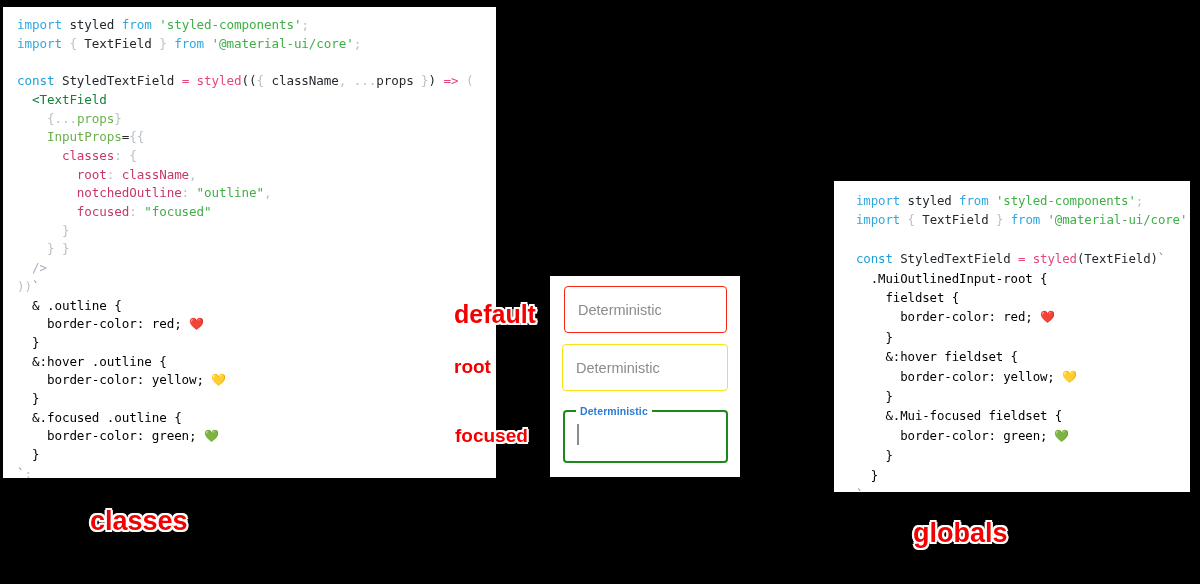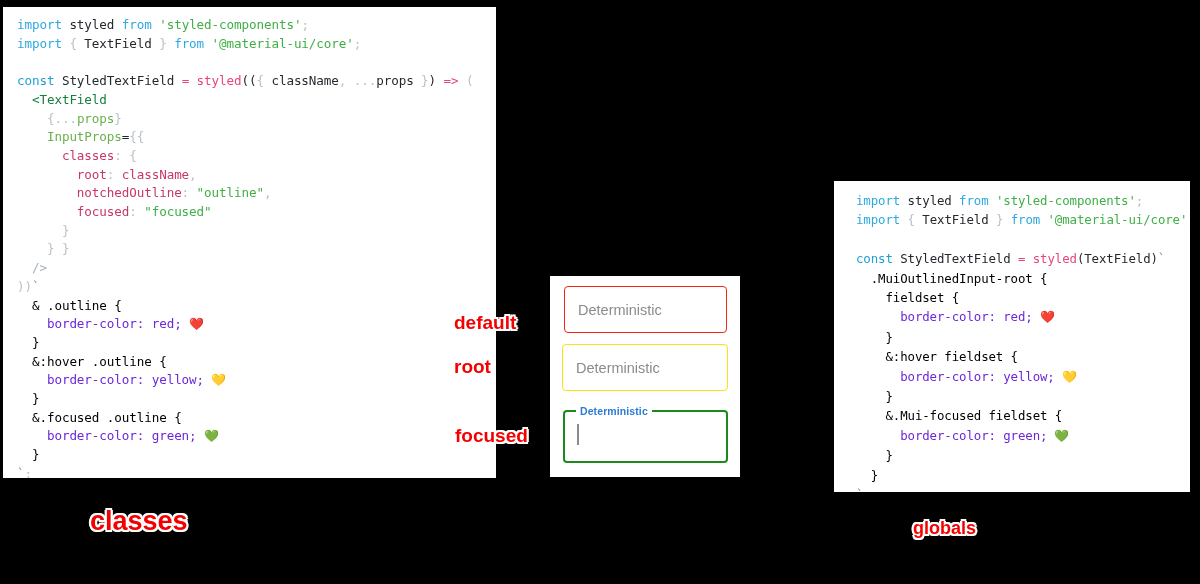--- a/index.html
+++ b/index.html
@@ -63,21 +63,21 @@
   .t-const   { color: #1f9fd4; margin-top: 28px; }
   .t-plain   { color: #24292e; }
   .t-punct   { color: #b9c0c7; }          
   .t-str     { color: #3faf46; }          
   .t-op      { color: #e8457b; }          
   .t-fn      { color: #e8457b; }          
   .t-tag     { color: #15803d; }          
   .t-attr    { color: #6ab04c; }          
   .t-prop    { color: #c8376b; }          
   .t-sel     { color: #000000; }          
-  .t-css     { color: #6d28d9; }
+  .t-css     { color: #000000; }
   .t-tick    { color: #8c8c8c; }
   .t-dim     { color: #a9b2ba; }
 
   
   #panel-demo {
     position: absolute;
     left: 550px;
     top: 276px;
     width: 190px;
     height: 201px;
@@ -140,25 +140,25 @@
     font-family: "Liberation Sans", sans-serif;
     font-weight: 700;
     color: #f40000;
     white-space: nowrap;
     text-shadow:
       -1.6px -1.6px 0 #fff,  1.6px -1.6px 0 #fff,
       -1.6px  1.6px 0 #fff,  1.6px  1.6px 0 #fff,
       -2.2px 0 0 #fff, 2.2px 0 0 #fff,
       0 -2.2px 0 #fff, 0 2.2px 0 #fff;
   }
-  #anno-default  { left: 454px; top: 312px; font-size: 19px; }
+  #anno-default  { left: 454px; top: 300px; font-size: 25px; }
   #anno-hover    { left: 454px; top: 356px; font-size: 19px; }
   #anno-focused  { left: 455px; top: 425px; font-size: 19px; }
   #caption-classes { left: 90px;  top: 506px; font-size: 27px; }
-  #caption-globals { left: 913px; top: 518px; font-size: 18px; }
+  #caption-globals { left: 913px; top: 518px; font-size: 27px; }
 
   .emoji { font-family: "DejaVu Sans", sans-serif; font-size: 12px; }
 </style>
 </head>
 <body>
 
 <div class="stage">
 
   <div class="code-panel" id="panel-classes">
     <div class="code"><span class="ln"><span class="t-kw">import</span> <span class="t-plain">styled</span> <span class="t-kw">from</span> <span class="t-str">'styled-components'</span><span class="t-punct">;</span></span><span class="ln"><span class="t-kw">import</span> <span class="t-punct">{</span> <span class="t-plain">TextField</span> <span class="t-punct">}</span> <span class="t-kw">from</span> <span class="t-str">'@material-ui/core'</span><span class="t-punct">;</span></span><span class="ln"> </span><span class="ln"><span class="t-const">const</span> <span class="t-plain">StyledTextField</span> <span class="t-op">=</span> <span class="t-fn">styled</span><span class="t-plain">((</span><span class="t-punct">{</span> <span class="t-plain">className</span><span class="t-punct">,</span> <span class="t-punct">...</span><span class="t-plain">props</span> <span class="t-punct">}</span><span class="t-plain">)</span> <span class="t-op">=&gt;</span> <span class="t-punct">(</span></span><span class="ln">  <span class="t-tag">&lt;TextField</span></span><span class="ln">    <span class="t-punct">{</span><span class="t-punct">...</span><span class="t-attr">props</span><span class="t-punct">}</span></span><span class="ln">    <span class="t-attr">InputProps</span><span class="t-plain">=</span><span class="t-punct">{{</span></span><span class="ln">      <span class="t-prop">classes</span><span class="t-punct">: {</span></span><span class="ln">        <span class="t-prop">root</span><span class="t-punct">: </span><span class="t-prop">className</span><span class="t-punct">,</span></span><span class="ln">        <span class="t-prop">notchedOutline</span><span class="t-punct">: </span><span class="t-str">"outline"</span><span class="t-punct">,</span></span><span class="ln">        <span class="t-prop">focused</span><span class="t-punct">: </span><span class="t-str">"focused"</span></span><span class="ln">      <span class="t-punct">}</span></span><span class="ln">    <span class="t-punct">} }</span></span><span class="ln">  <span class="t-dim">/&gt;</span></span><span class="ln"><span class="t-punct">))</span><span class="t-tick">`</span></span><span class="ln">  <span class="t-sel">&amp; .outline {</span></span><span class="ln">    <span class="t-css">border-color: red;</span> <span class="emoji">❤️</span></span><span class="ln">  <span class="t-sel">}</span></span><span class="ln">  <span class="t-sel">&amp;:hover .outline {</span></span><span class="ln">    <span class="t-css">border-color: yellow;</span> <span class="emoji">💛</span></span><span class="ln">  <span class="t-sel">}</span></span><span class="ln">  <span class="t-sel">&amp;.focused .outline {</span></span><span class="ln">    <span class="t-css">border-color: green;</span> <span class="emoji">💚</span></span><span class="ln">  <span class="t-sel">}</span></span><span class="ln"><span class="t-tick">`</span><span class="t-punct">;</span></span></div>

